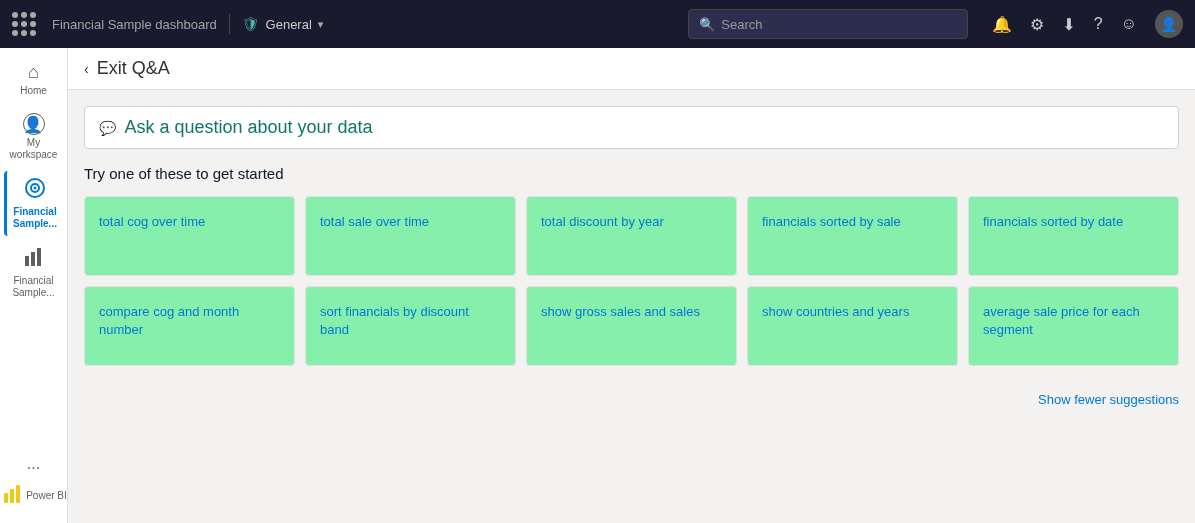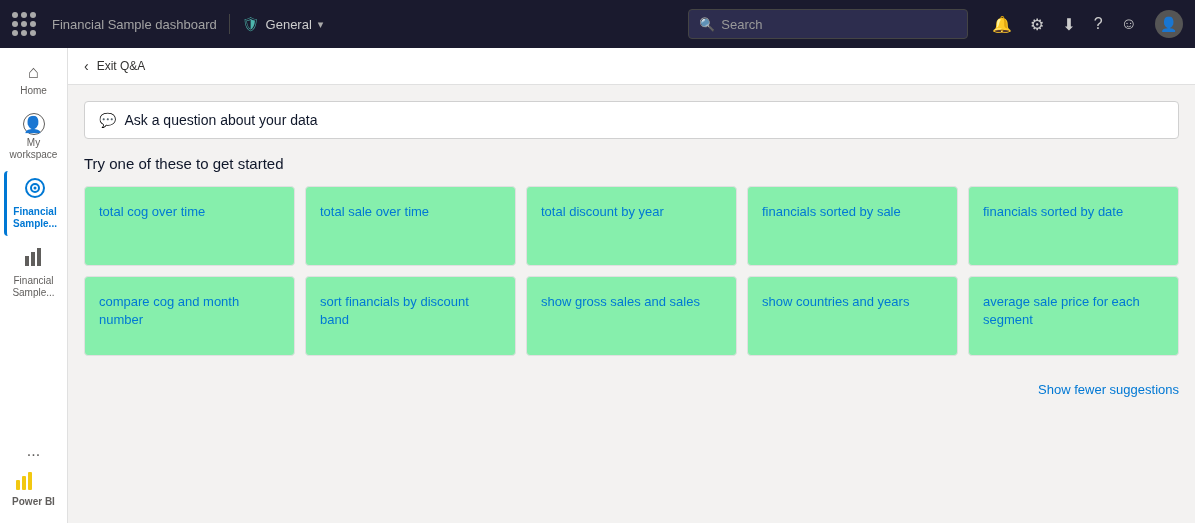--- a/index.html
+++ b/index.html
@@ -64,53 +64,53 @@
       padding: 6px 4px;
       border-radius: 4px;
       cursor: pointer;
       gap: 2px;
     }
     .sidebar-item-icon { font-size: 18px; color: #605e5c; }
     .sidebar-item-label { font-size: 10px; color: #605e5c; text-align: center; line-height: 1.2; }
     .sidebar-item.financial-active { border-left: 3px solid #0078d4; }
     .sidebar-spacer { flex: 1; }
     .sidebar-more { font-size: 16px; color: #605e5c; cursor: pointer; padding: 6px; }
-    .sidebar-powerbi { display: flex; flex-direction: column; gap: 2px; padding-bottom: 8px; cursor: pointer; font-weight: bold; }
+    .sidebar-powerbi { display: flex; flex-direction: row; align-items: center; gap: 2px; padding-bottom: 8px; cursor: pointer; }
     .powerbi-icon { width: 24px; height: 24px; }
     .sidebar-powerbi-label { font-size: 10px; color: #605e5c; }
 
     
     .content { flex: 1; background: #f3f2f1; overflow-y: auto; }
 
     
     .exit-qa {
       background: #fff;
       border-bottom: 1px solid #e0e0e0;
       padding: 10px 16px;
       display: flex;
       align-items: center;
       gap: 8px;
     }
     .back-arrow { color: #323130; font-size: 14px; cursor: pointer; }
-    .exit-qa-label { font-size: 12px; color: #323130; font-weight: 500; }
+    .exit-qa-label { font-size: 18px; color: #323130; font-weight: 500; }
 
     
     .qa-input-section { padding: 16px; }
     .qa-input-box {
       background: #fff;
       border: 1px solid #d0d0d0;
       border-radius: 4px;
       padding: 10px 14px;
       display: flex;
       align-items: center;
       gap: 8px;
       cursor: text;
     }
     .qa-icon { color: #605e5c; font-size: 14px; }
-    .qa-placeholder { font-size: 14px; color: #0f172a; }
+    .qa-placeholder { font-size: 18px; color: #0f766e; }
 
     
     .suggestions-section { padding: 0 16px 16px 16px; }
     .suggestions-title { font-size: 15px; color: #0f172a; margin-bottom: 14px; font-weight: 400; }
 
     .suggestions-grid {
       display: grid;
       grid-template-columns: repeat(5, 1fr);
       gap: 10px;
     }

